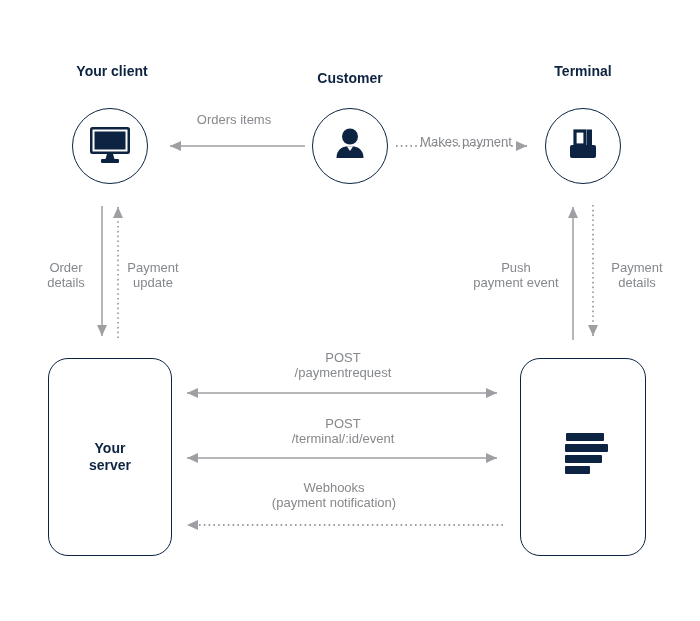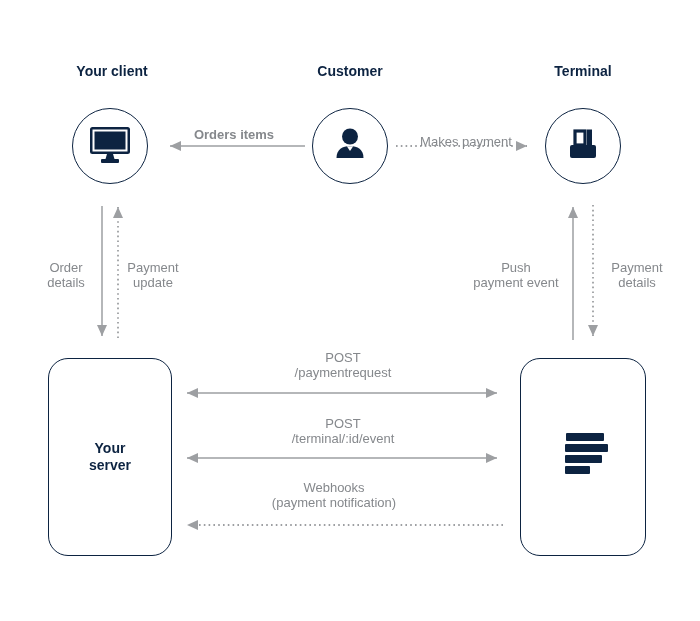--- a/index.html
+++ b/index.html
@@ -51,21 +51,21 @@
     <line class="solid-line" x1="102" y1="206" x2="102" y2="336" marker-end="url(#ah)"></line>
     <line class="dotted-line" x1="118" y1="338" x2="118" y2="207" marker-end="url(#ah)"></line>
     <line class="solid-line" x1="573" y1="340" x2="573" y2="207" marker-end="url(#ah)"></line>
     <line class="dotted-line" x1="593" y1="205" x2="593" y2="336" marker-end="url(#ah)"></line>
     <line class="solid-line" x1="187" y1="393" x2="497" y2="393" marker-start="url(#ah)" marker-end="url(#ah)"></line>
     <line class="solid-line" x1="187" y1="458" x2="497" y2="458" marker-start="url(#ah)" marker-end="url(#ah)"></line>
     <line class="dotted-line" x1="503" y1="525" x2="187" y2="525" marker-end="url(#ah)"></line>
   </svg>
 
   <div class="hdr" style="left:42px;top:63px;">Your client</div>
-  <div class="hdr" style="left:280px;top:63px;">Customer</div>
+  <div class="hdr" style="left:280px;top:70px;">Customer</div>
   <div class="hdr" style="left:513px;top:63px;">Terminal</div>
 
   <div class="node-circle" style="left:72px;top:108px;">
     <span>
       <svg width="42" height="40" viewBox="0 0 42 40">
         <rect x="1" y="3" width="40" height="27" rx="2.5" fill="#0c2341"></rect>
         <rect x="4.5" y="6.5" width="33" height="20" fill="none" stroke="#ffffff" stroke-width="2"></rect>
         <path d="M18,30 h6 l1.5,5 h-9 z" fill="#0c2341"></path>
         <rect x="12" y="35" width="18" height="4" rx="1" fill="#0c2341"></rect>
       </svg>
@@ -85,21 +85,21 @@
   <div class="node-circle" style="left:545px;top:108px;">
     <span>
       <svg width="40" height="38" viewBox="0 0 40 38">
         <rect x="12" y="6" width="10" height="14" fill="#ffffff" stroke="#0c2341" stroke-width="3.2"></rect>
         <rect x="24" y="4.5" width="5" height="15.5" fill="#0c2341"></rect>
         <rect x="7" y="20" width="26" height="13" rx="2" fill="#0c2341"></rect>
       </svg>
     </span>
   </div>
 
-  <div class="lbl" style="left:174px;top:127px;width:120px;font-weight:bold;">Orders items</div>
+  <div class="lbl" style="left:174px;top:112px;width:120px;">Orders items</div>
   <div class="lbl" style="left:406px;top:134px;width:120px;">Makes payment</div>
 
   <div class="lbl" style="left:16px;top:260px;width:100px;">Order
 details</div>
   <div class="lbl" style="left:103px;top:260px;width:100px;">Payment
 update</div>
   <div class="lbl" style="left:456px;top:260px;width:120px;">Push
 payment event</div>
   <div class="lbl" style="left:587px;top:260px;width:100px;">Payment
 details</div>

